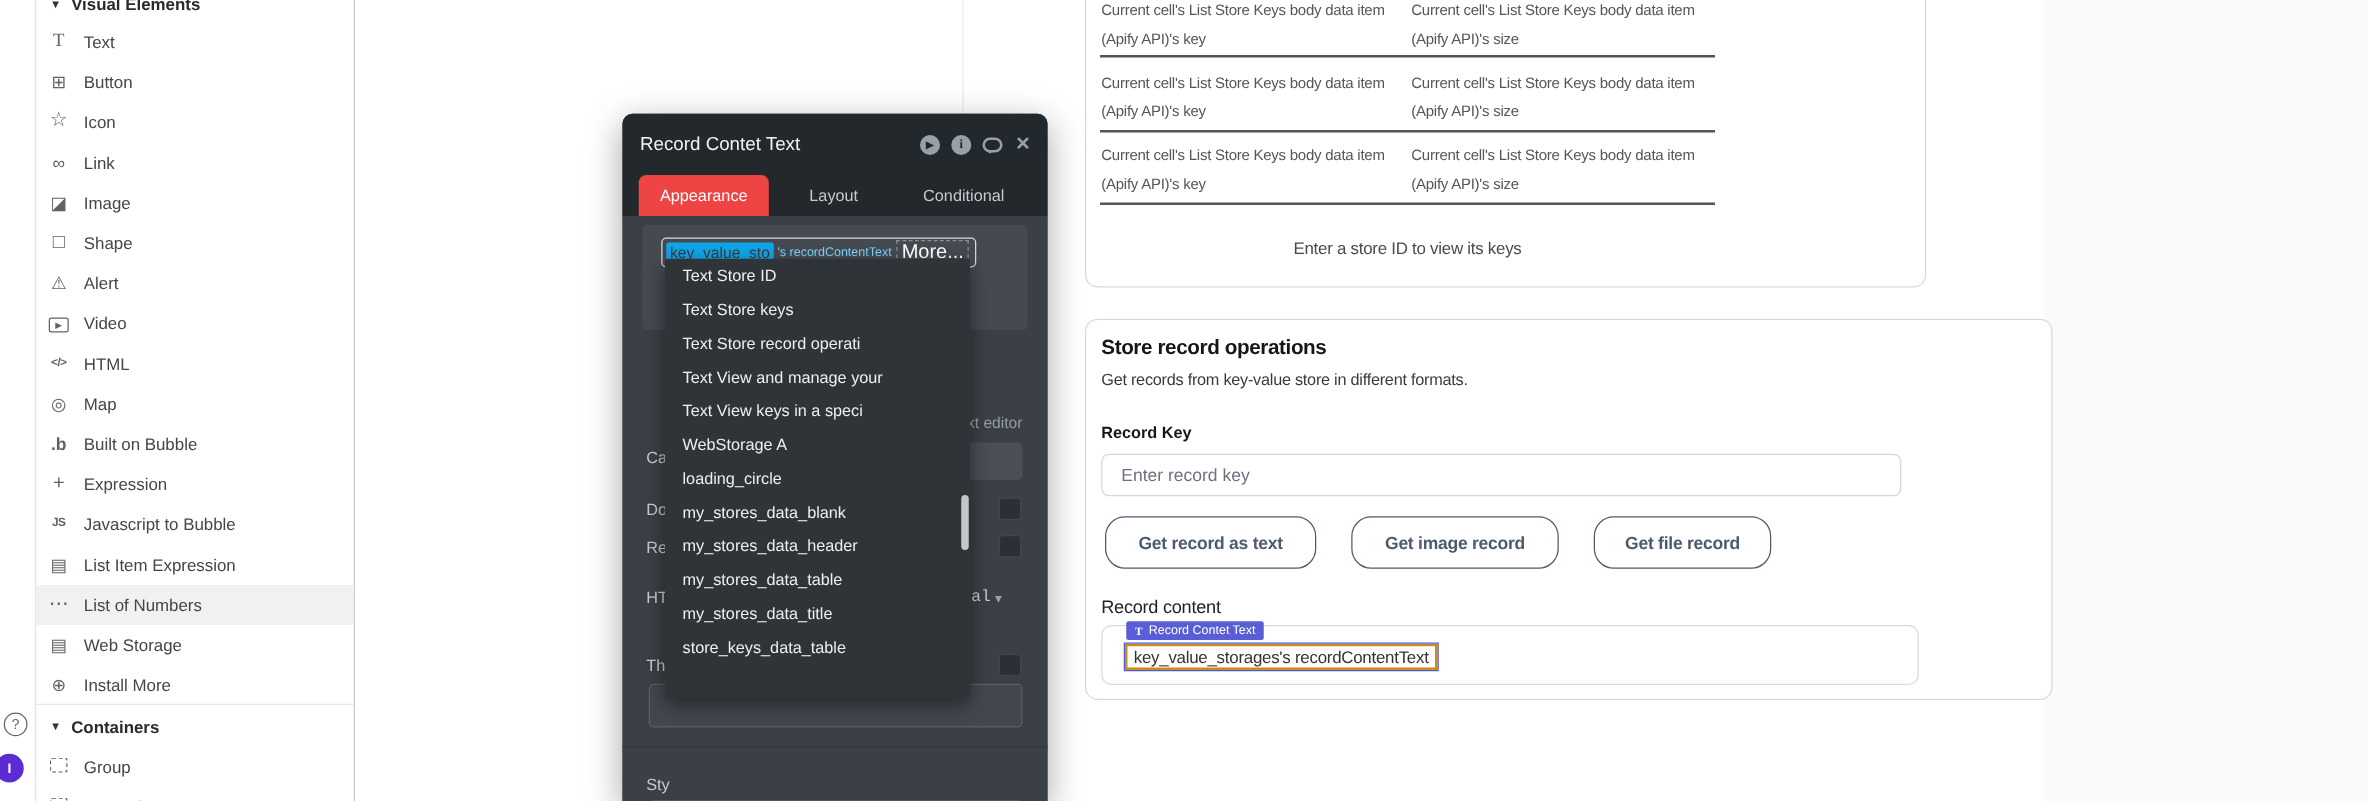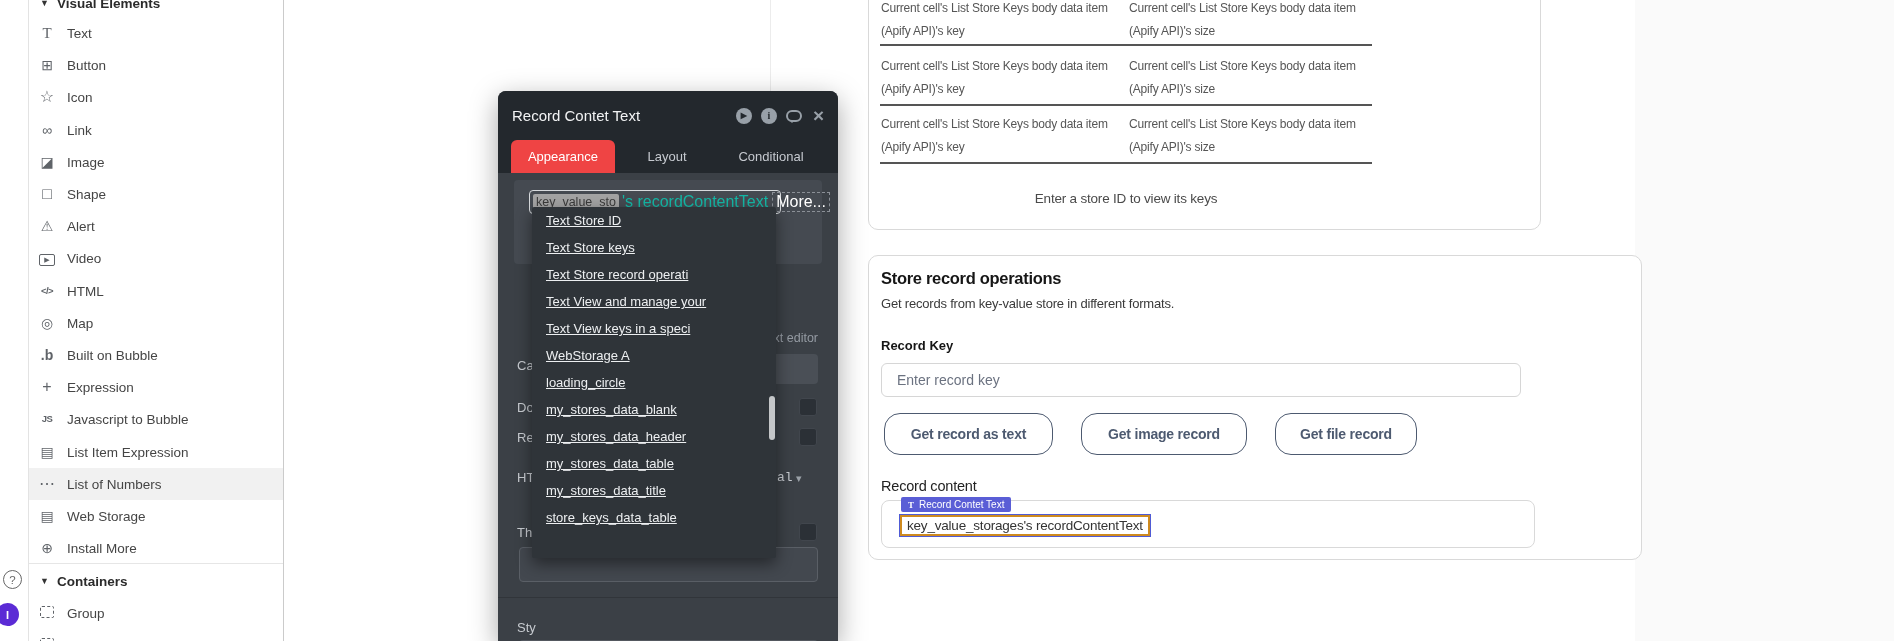--- a/index.html
+++ b/index.html
@@ -83,41 +83,41 @@
   #panel-tabs { height:33px; background:#23282d; display:flex; padding-left:13px; }
   .ptab { width:104px; display:flex; align-items:center; justify-content:center; font-size:13px;
            color:#c6cad0; cursor:pointer; }
   .ptab.active { background:#ef4444; border-radius:6px 6px 0 0; color:#fff; }
   #panel-body { position:absolute; left:0; top:82px; width:340px; height:468px; background:#3b4046; }
   #expr-section { position:absolute; left:16px; top:7px; width:308px; height:84px; background:#454a51;
            border-radius:4px; }
   #expr-row { position:absolute; left:31px; top:17px; width:252px; height:24px;
            border:1px solid #d7dadd; border-radius:4px; display:flex; align-items:center;
            padding-left:3px; gap:3px; background:transparent; white-space:nowrap; }
-  .chip-pink { background:#a3a3a3; color:#3a3a3a; font-size:12.5px; padding:1px 3px; border-radius:2px; }
-  .expr-orange { color:#14b8a6; font-size:16px; }
+  .chip-pink { background:#0ea5e9; color:#3a3a3a; font-size:12.5px; padding:1px 3px; border-radius:2px; }
+  .expr-orange { color:#7dd3fc; font-size:10px; }
   .chip-more { color:#ffffff; border:1px dashed #8b9097; font-size:16px; padding:0 3px; margin-left:1px; }
   .p-partial { position:absolute; font-size:13px; color:#c7cbd0; }
   .p-link { position:absolute; font-size:12.5px; color:#959ba3; }
   .p-checkbox { position:absolute; width:18px; height:18px; background:#2b3036; border:1px solid #41464d;
            border-radius:3px; cursor:pointer; }
   .p-inputbox { position:absolute; background:#4a4f56; border-radius:4px; }
   #empty-input { position:absolute; left:21px; top:374px; width:299px; height:35px; background:#43484f;
            border:1px solid #5a5f66; border-radius:4px; }
   .p-divider { position:absolute; left:0; width:340px; height:1px; background:#31353a; }
   #style-select { position:absolute; left:21px; top:467px; width:299px; height:33px; background:#53585f;
            border-radius:4px; display:flex; align-items:center; padding:0 12px 0 14px; cursor:pointer; }
   .sel-caret { color:#9ba1a8; font-size:11px; }
 
   
   #dropdown { position:absolute; left:532px; top:207px; width:244px; height:351px; background:#2f3439;
            border-radius:2px; box-shadow:0 6px 16px rgba(0,0,0,.45); z-index:20; display:flex;
            flex-direction:column; overflow:hidden; }
   .dd-item { height:27px; flex:0 0 27px; display:flex; align-items:center; padding-left:14px;
-           font-size:13px; color:#edeff1; cursor:pointer; white-space:nowrap;text-decoration:underline; }
+           font-size:13px; color:#edeff1; cursor:pointer; white-space:nowrap; }
   .dd-item.hl { color:#d6df25; }
   #dd-scrollthumb { position:absolute; right:1px; top:189px; width:6px; height:44px; background:#c4c6c8;
            border-radius:3px; }
 </style>
 </head>
 <body>
 
 <div id="app">
 
   <div id="right-gray"></div>

